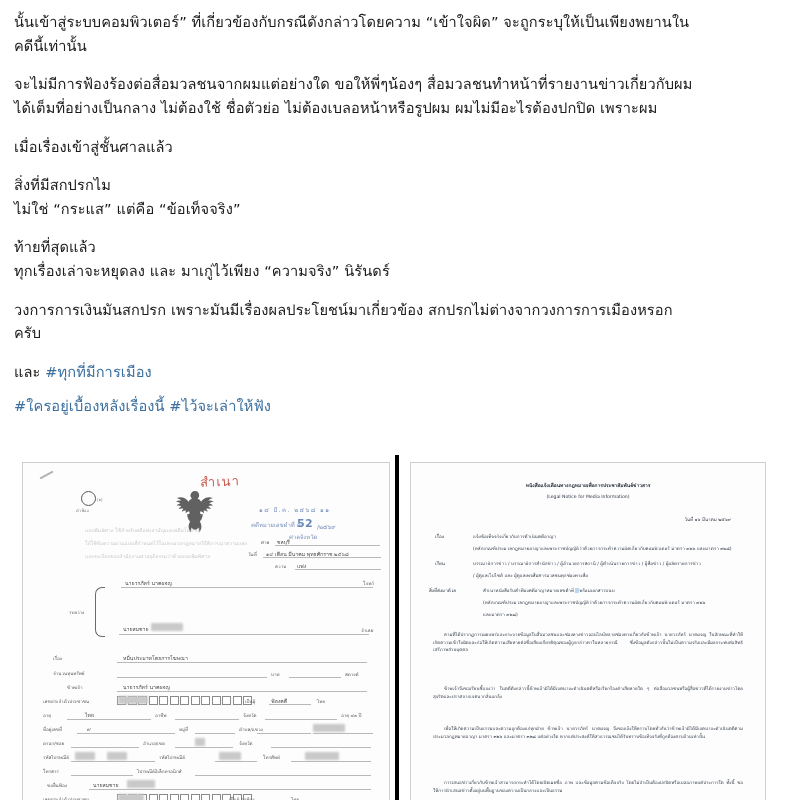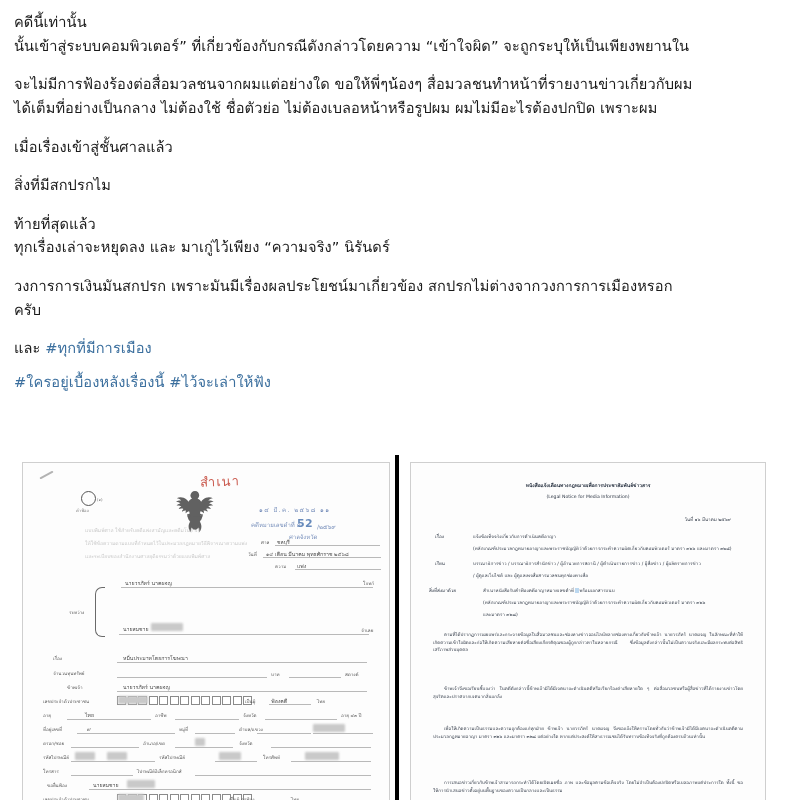--- a/index.html
+++ b/index.html
@@ -281,35 +281,36 @@
     text-indent: 11px;
     letter-spacing: 0.03px;
   }
 </style>
 </head>
 <body>
 
 <div class="post-body">
 
   <p class="para">
+    <span class="ln">นั้นเข้าสู่ระบบคอมพิวเตอร์” ที่เกี่ยวข้องกับกรณีดังกล่าวโดยความ “เข้าใจผิด” จะถูกระบุให้เป็นเพียงพยานใน</span>
     <span class="ln">คดีนี้เท่านั้น</span>
-    <span class="ln">นั้นเข้าสู่ระบบคอมพิวเตอร์” ที่เกี่ยวข้องกับกรณีดังกล่าวโดยความ “เข้าใจผิด” จะถูกระบุให้เป็นเพียงพยานใน</span>
   </p>
 
   <p class="para">
     <span class="ln">จะไม่มีการฟ้องร้องต่อสื่อมวลชนจากผมแต่อย่างใด ขอให้พี่ๆน้องๆ สื่อมวลชนทำหน้าที่รายงานข่าวเกี่ยวกับผม</span>
     <span class="ln">ได้เต็มที่อย่างเป็นกลาง ไม่ต้องใช้ ชื่อตัวย่อ ไม่ต้องเบลอหน้าหรือรูปผม ผมไม่มีอะไรต้องปกปิด เพราะผม</span>
   </p>
 
   <p class="para">
     <span class="ln">เมื่อเรื่องเข้าสู่ชั้นศาลแล้ว</span>
   </p>
 
   <p class="para">
     <span class="ln">สิ่งที่มีสกปรกไม</span>
+    <span class="ln">ไม่ใช่ “กระแส” แต่คือ “ข้อเท็จจริง”</span>
   </p>
 
   <p class="para">
     <span class="ln">ท้ายที่สุดแล้ว</span>
     <span class="ln">ทุกเรื่องเล่าจะหยุดลง และ มาเกู่ไว้เพียง “ความจริง” นิรันดร์</span>
   </p>
 
   <p class="para">
     <span class="ln">วงการการเงินมันสกปรก เพราะมันมีเรื่องผลประโยชน์มาเกี่ยวข้อง สกปรกไม่ต่างจากวงการการเมืองหรอก</span>
     <span class="ln">ครับ</span>

